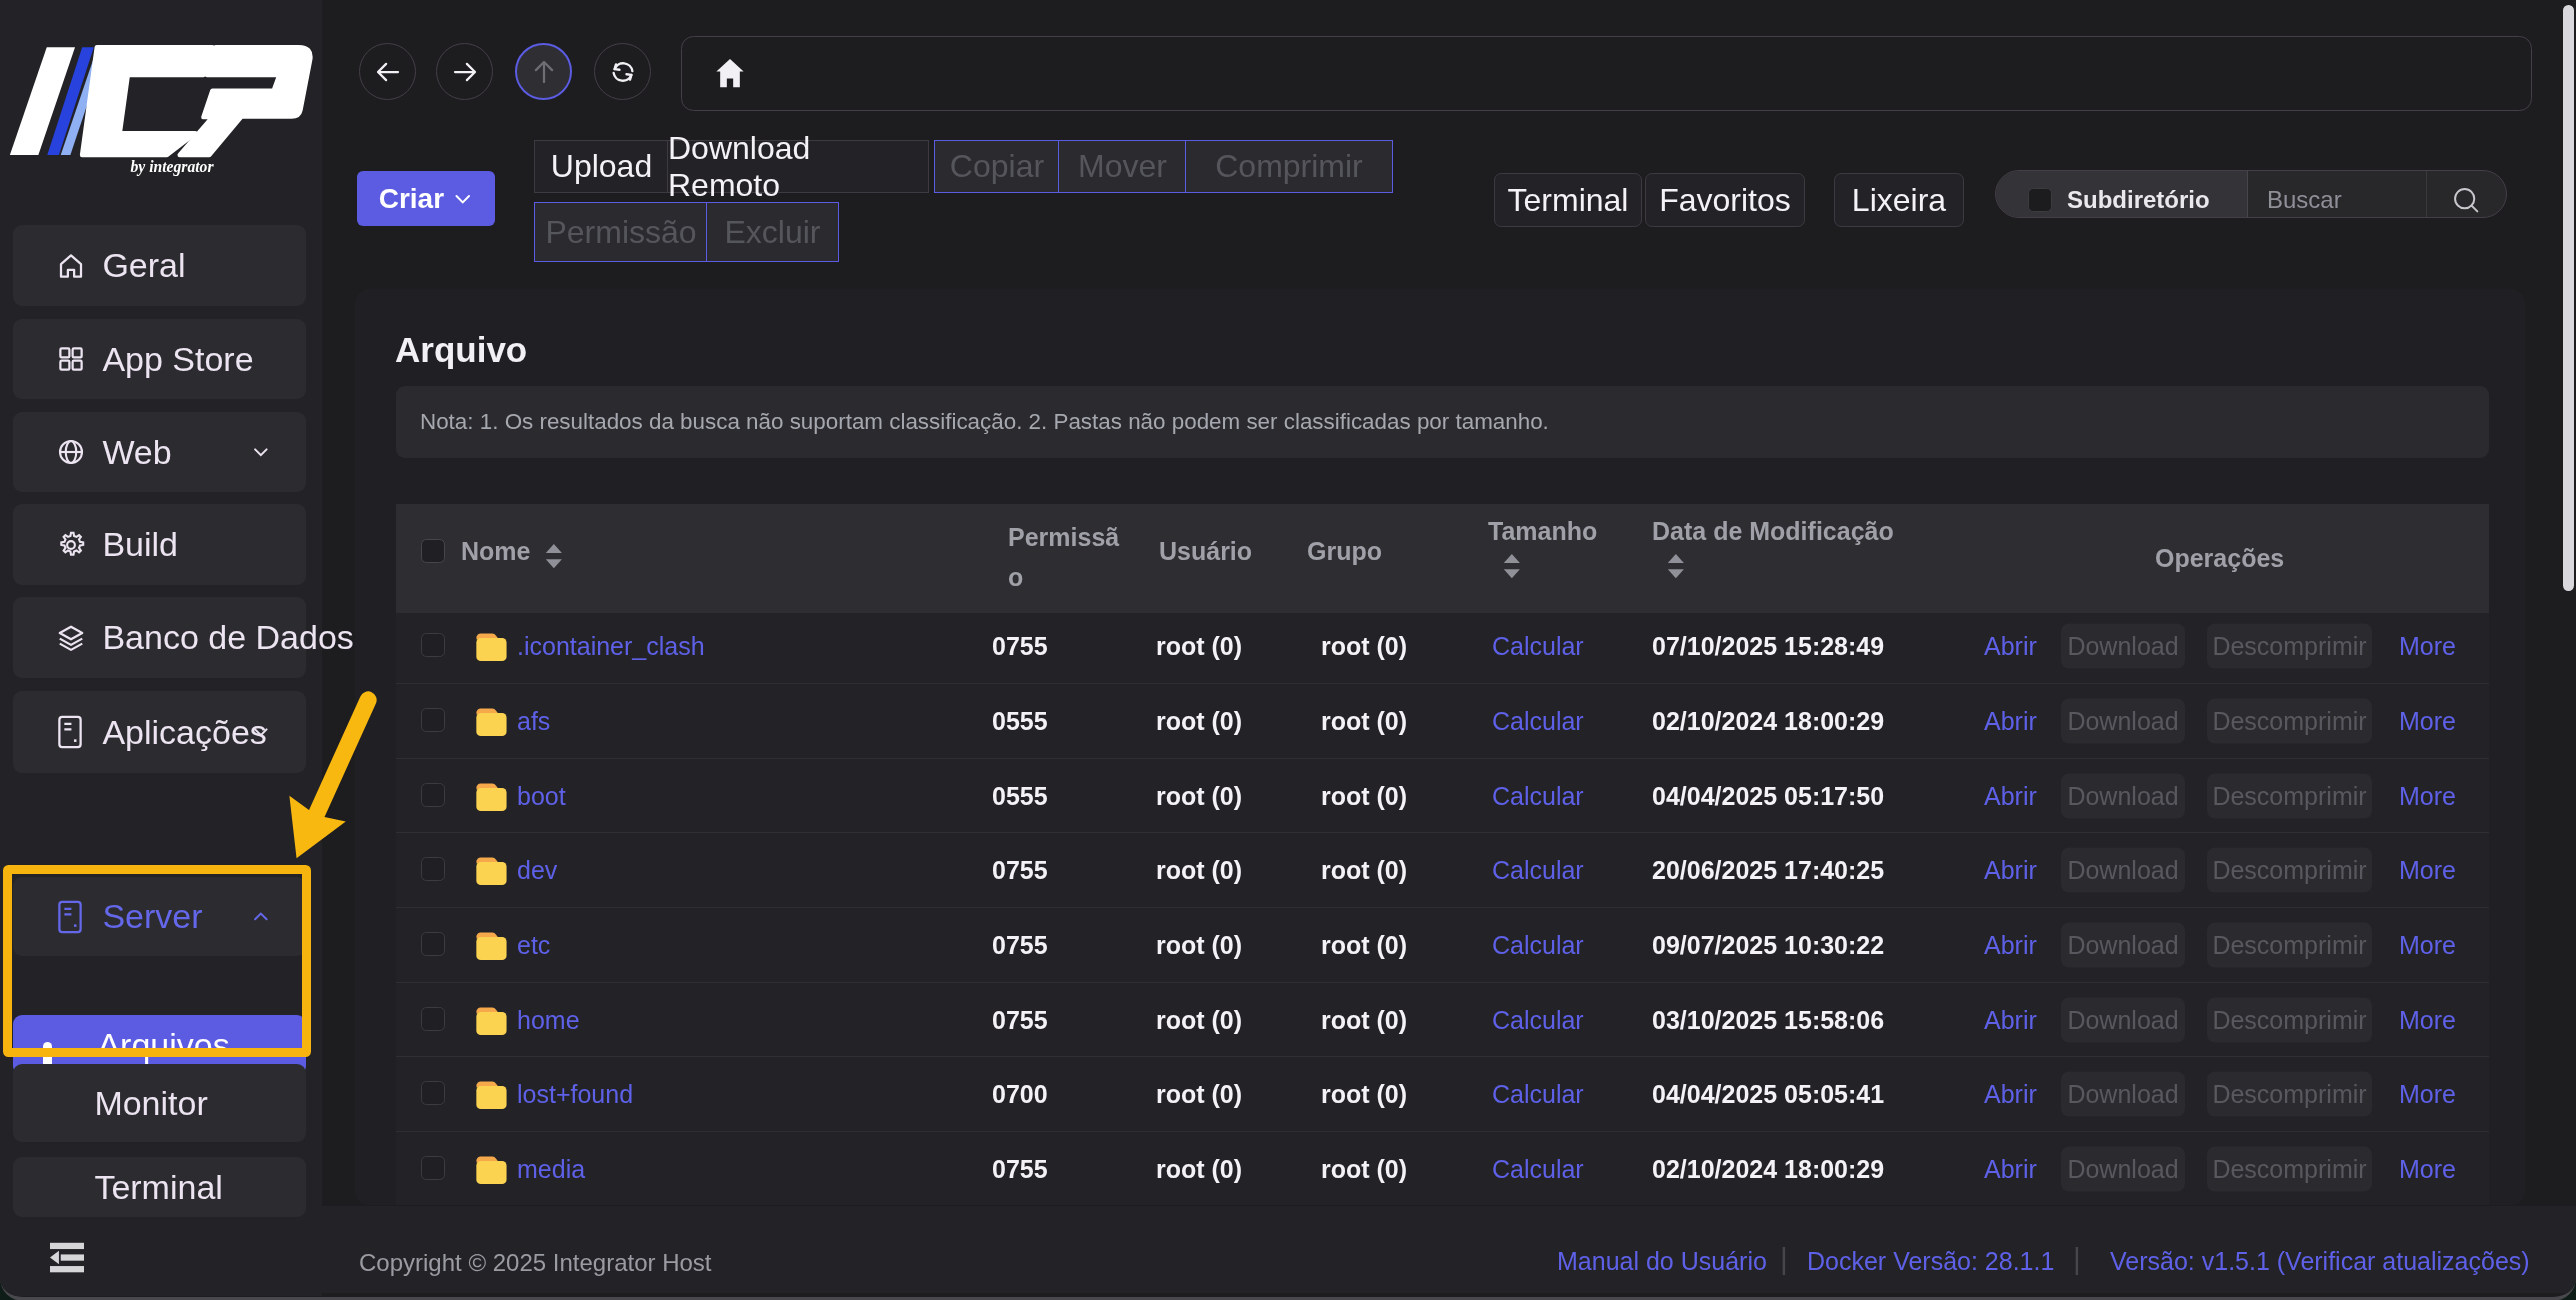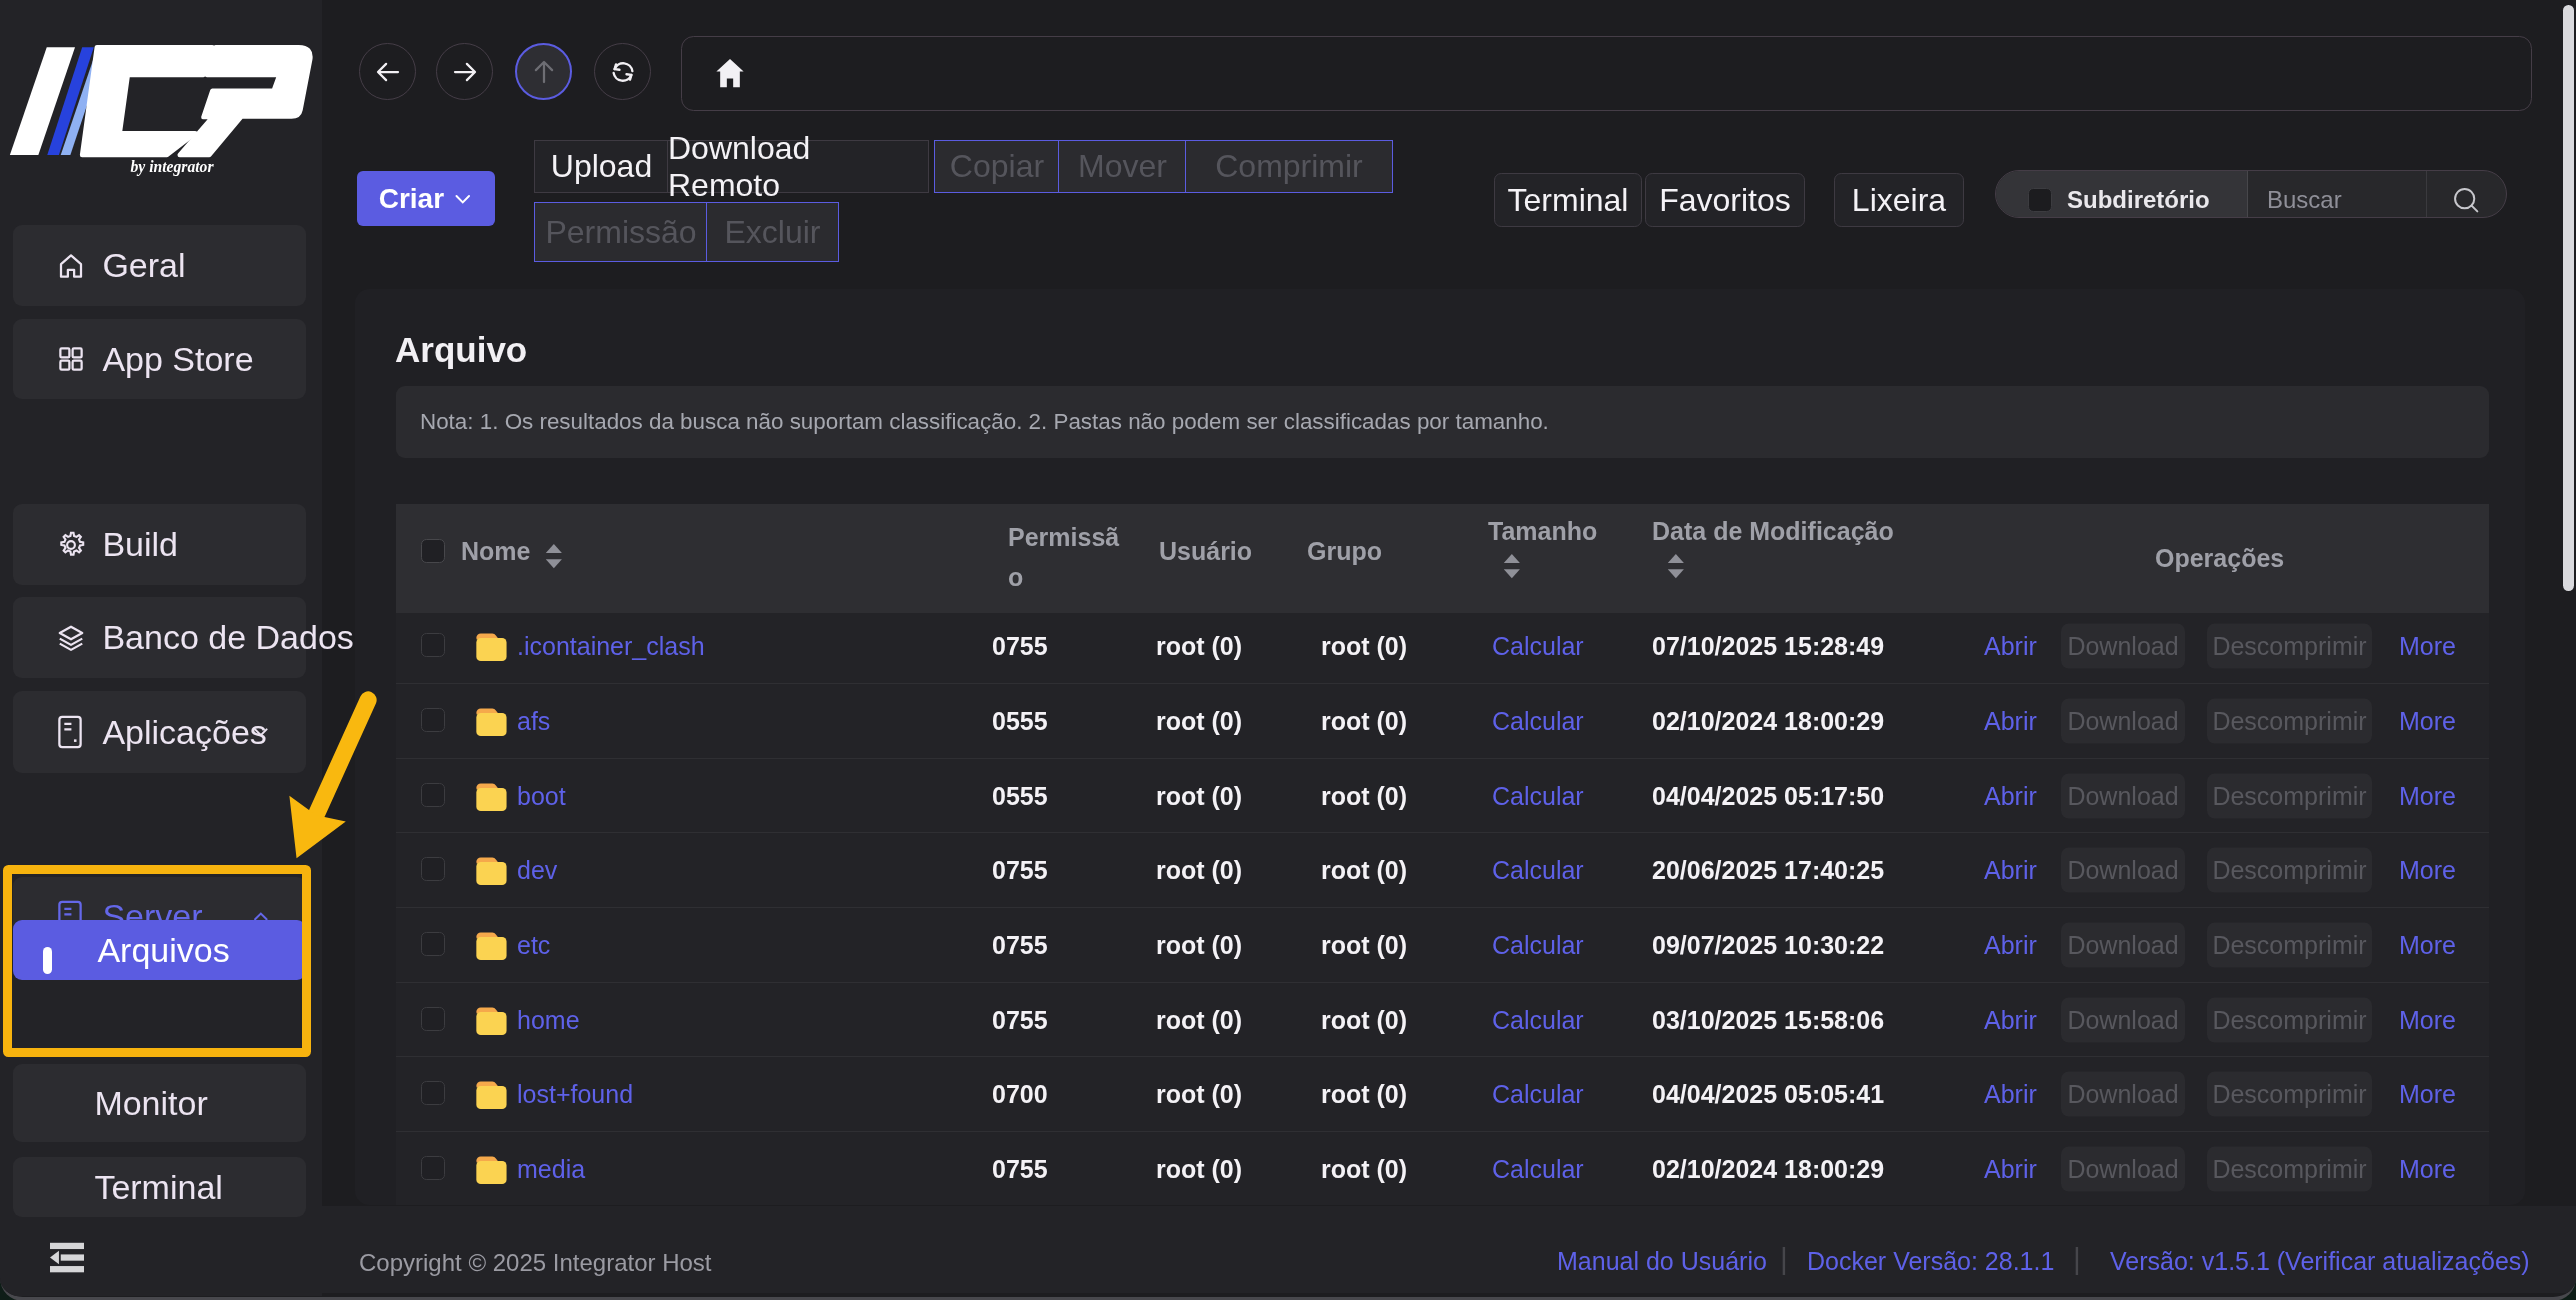--- a/index.html
+++ b/index.html
@@ -68,20 +68,31 @@
     </div>
     <div class="mi" style="top:319px;height:80px">
       <svg class="ic" viewBox="0 0 24 24" fill="none" stroke="#ece4f1" stroke-width="1.8">
           <rect x="3.5" y="3.5" width="7.2" height="7.2" rx="1"></rect>
           <rect x="13.3" y="3.5" width="7.2" height="7.2" rx="1"></rect>
           <rect x="3.5" y="13.3" width="7.2" height="7.2" rx="1"></rect>
           <rect x="13.3" y="13.3" width="7.2" height="7.2" rx="1"></rect>
         </svg>
       <span class="lbl">App Store</span>
     </div>
+    <div class="mi" style="top:412px;height:80px">
+      <svg class="ic" viewBox="0 0 24 24" fill="none" stroke="#ece4f1" stroke-width="1.7">
+          <circle cx="12" cy="12" r="8.8"></circle>
+          <ellipse cx="12" cy="12" rx="4.2" ry="8.8"></ellipse>
+          <path d="M3.2 12 H20.8"></path>
+        </svg>
+      <span class="lbl">Web</span>
+      <svg class="chev" viewBox="0 0 24 24" fill="none" stroke="#ece4f1" stroke-width="2.4" stroke-linecap="round">
+          <path d="M5 9 L12 16 L19 9"></path>
+        </svg>
+    </div>
     <div class="mi" style="top:504px;height:81px">
       <svg class="ic" viewBox="0 0 24 24" fill="none" stroke="#ece4f1" stroke-width="1.7">
           <circle cx="12" cy="12" r="3.1"></circle>
           <path d="M12 2.2 l2 0 .46 2.53 1.9.79 2.11-1.46 1.42 1.42-1.46 2.11.79 1.9 2.53.46 0 2 -2.53.46-.79 1.9 1.46 2.11-1.42 1.42-2.11-1.46-1.9.79-.46 2.53-2 0-.46-2.53-1.9-.79-2.11 1.46-1.42-1.42 1.46-2.11-.79-1.9-2.53-.46 0-2 2.53-.46.79-1.9-1.46-2.11 1.42-1.42 2.11 1.46 1.9-.79z"></path>
         </svg>
       <span class="lbl">Build</span>
     </div>
     <div class="mi" style="top:597px;height:81px">
       <svg class="ic" viewBox="0 0 24 24" fill="none" stroke="#ece4f1" stroke-width="1.8" stroke-linejoin="round">
           <path d="M12 3 L21 8 L12 13 L3 8 Z"></path>
@@ -105,21 +116,21 @@
       <svg class="ic" style="width:34px;height:34px;left:40px" viewBox="0 0 24 24" fill="none" stroke="#6467e9" stroke-width="1.6">
           <rect x="4.5" y="1.4" width="15" height="21.2" rx="2"></rect>
           <path d="M8 6.2 H13 M8 10.2 H13"></path>
           <rect x="14.8" y="17.2" width="1.8" height="1.8" fill="#6467e9" stroke="none"></rect>
         </svg>
       <span class="lbl">Server</span>
       <svg class="chev" viewBox="0 0 24 24" fill="none" stroke="#6467e9" stroke-width="2.4" stroke-linecap="round">
           <path d="M5 15 L12 8 L19 15"></path>
         </svg>
     </div>
-    <div class="mi active" style="top:920px;height:60px">
+    <div class="mi active" style="top:1015px;height:60px">
       <span style="position:absolute;left:29.5px;top:27px;width:9px;height:27px;border-radius:4.5px;background:#ffffff"></span>
       <span class="lbl" style="left:84px">Arquivos</span>
     </div>
     <div class="mi" style="top:1064px;height:78px">
       <span class="lbl" style="left:81px">Monitor</span>
     </div>
     <div class="mi" style="top:1157px;height:60px">
       <span class="lbl" style="left:81px">Terminal</span>
     </div>
     <svg style="position:absolute;left:49px;top:1241px" width="36" height="34" viewBox="0 0 40 38">

